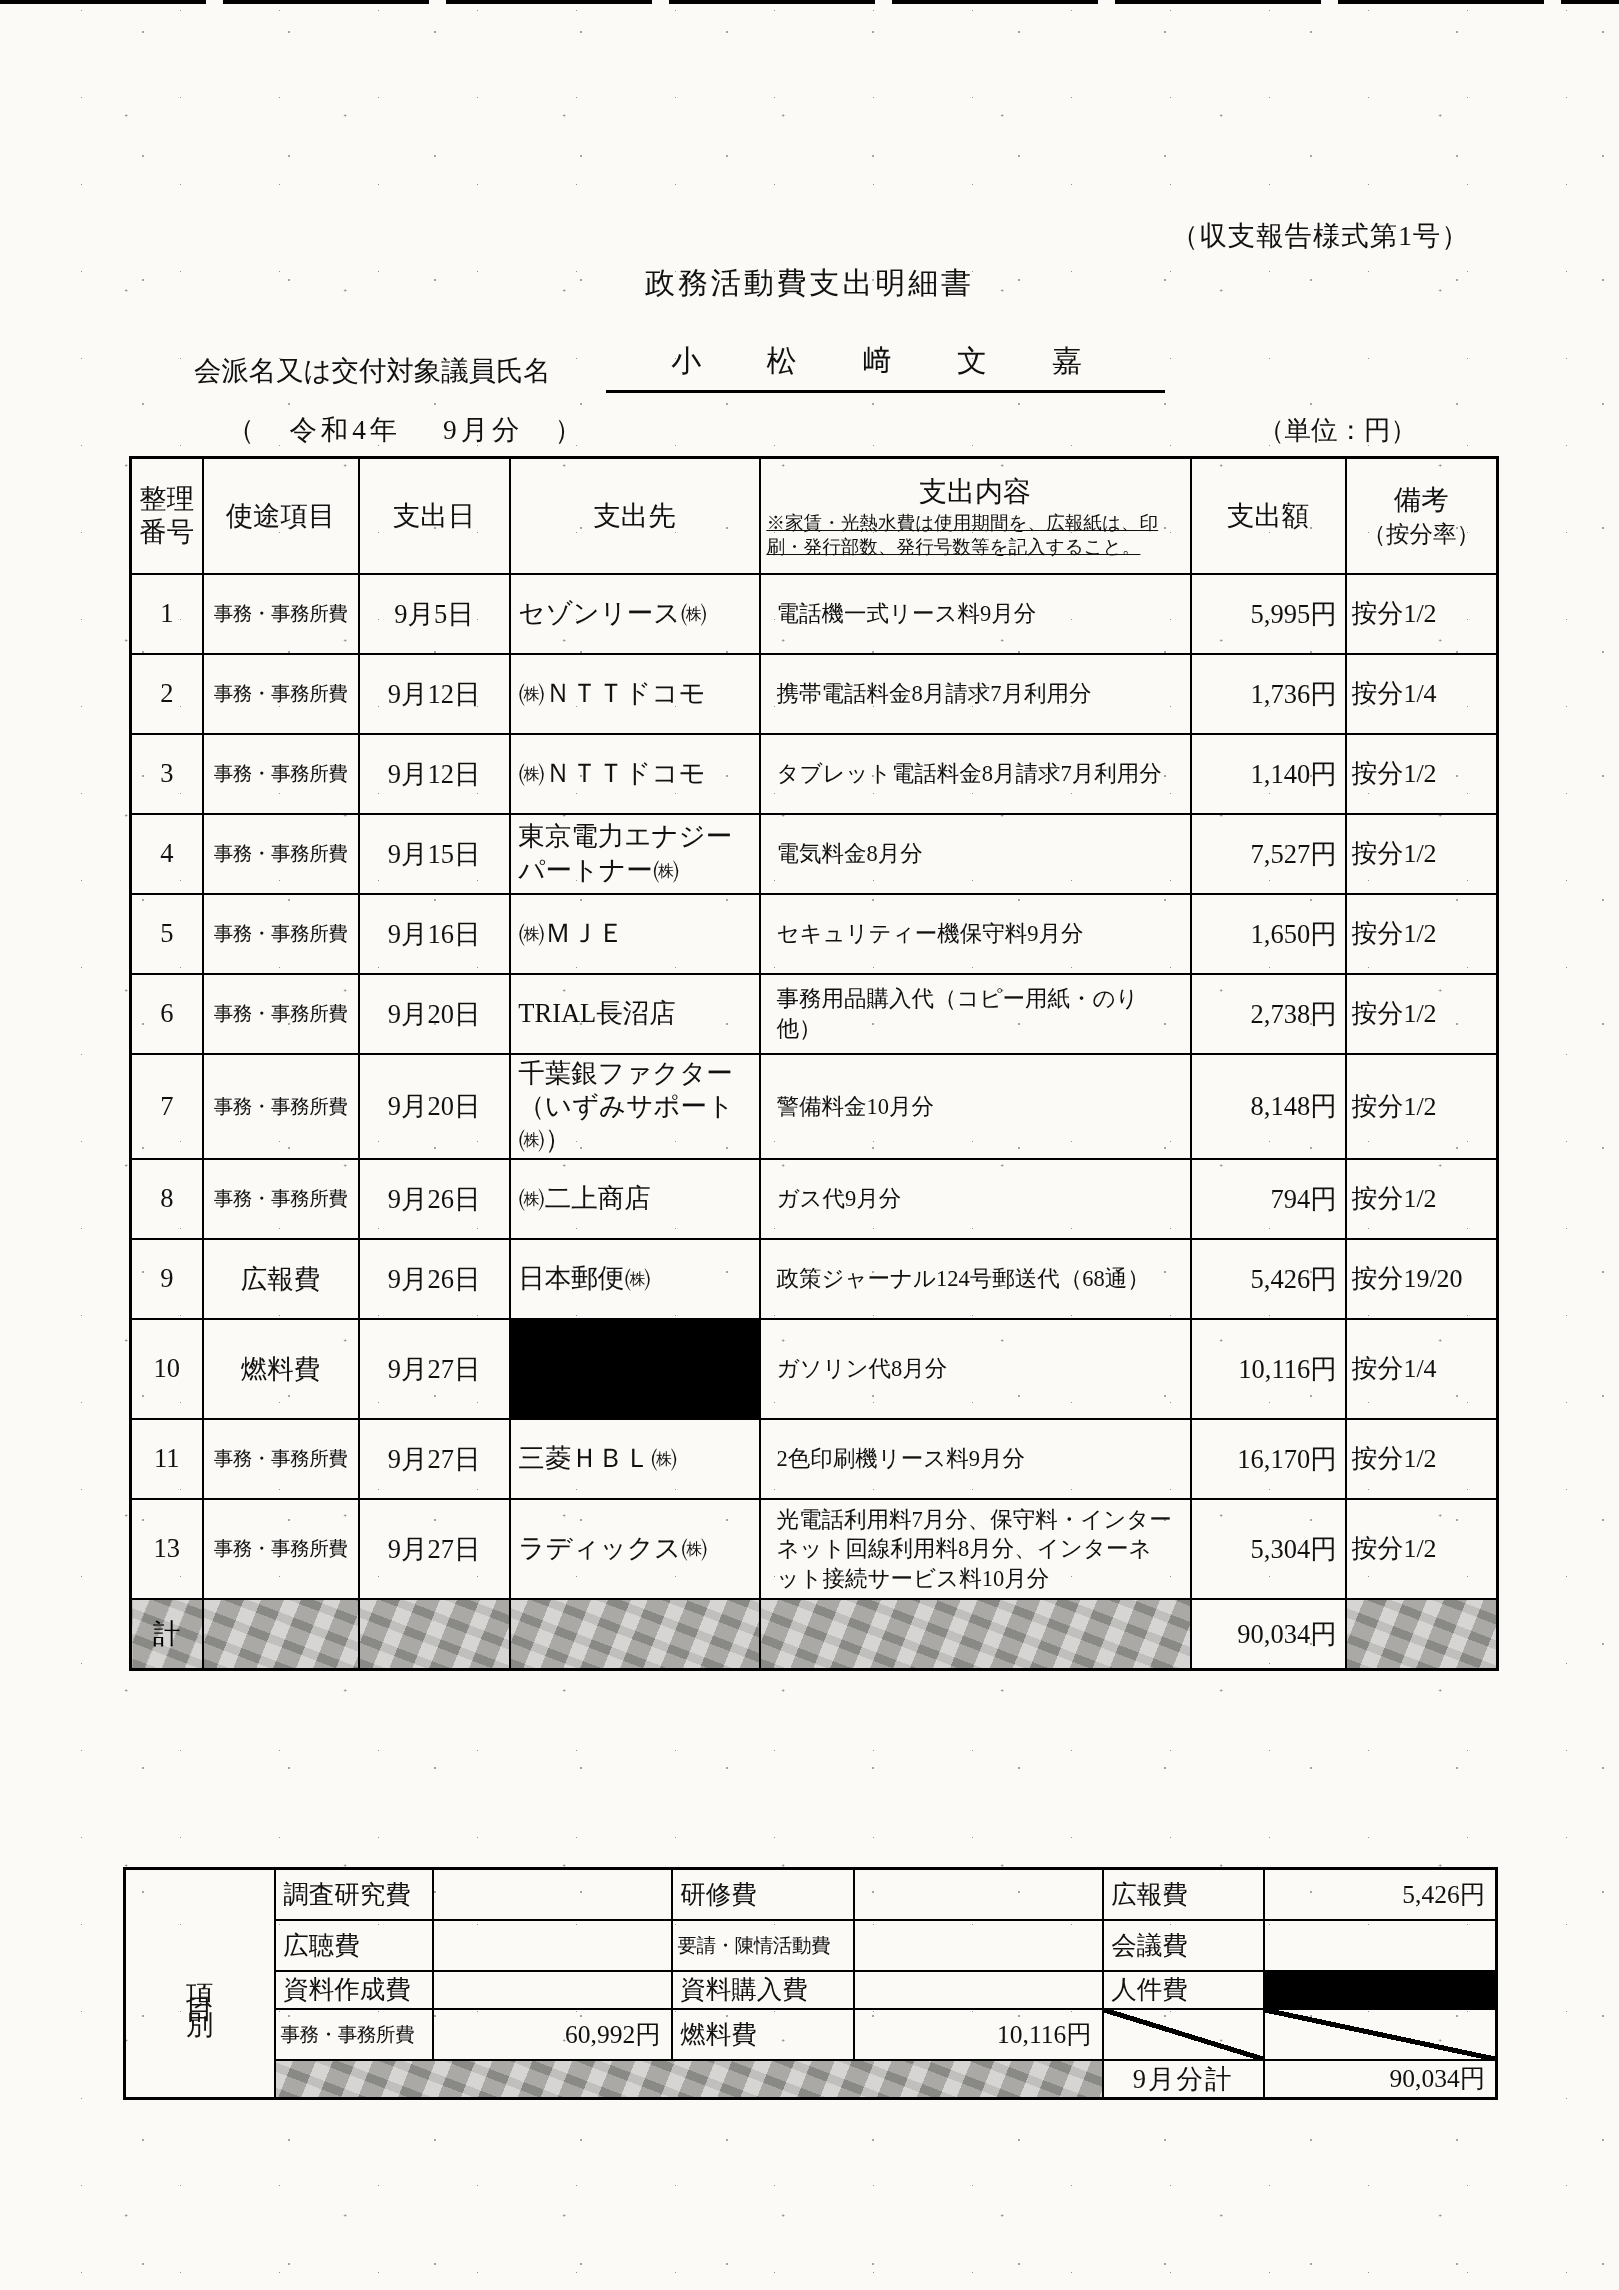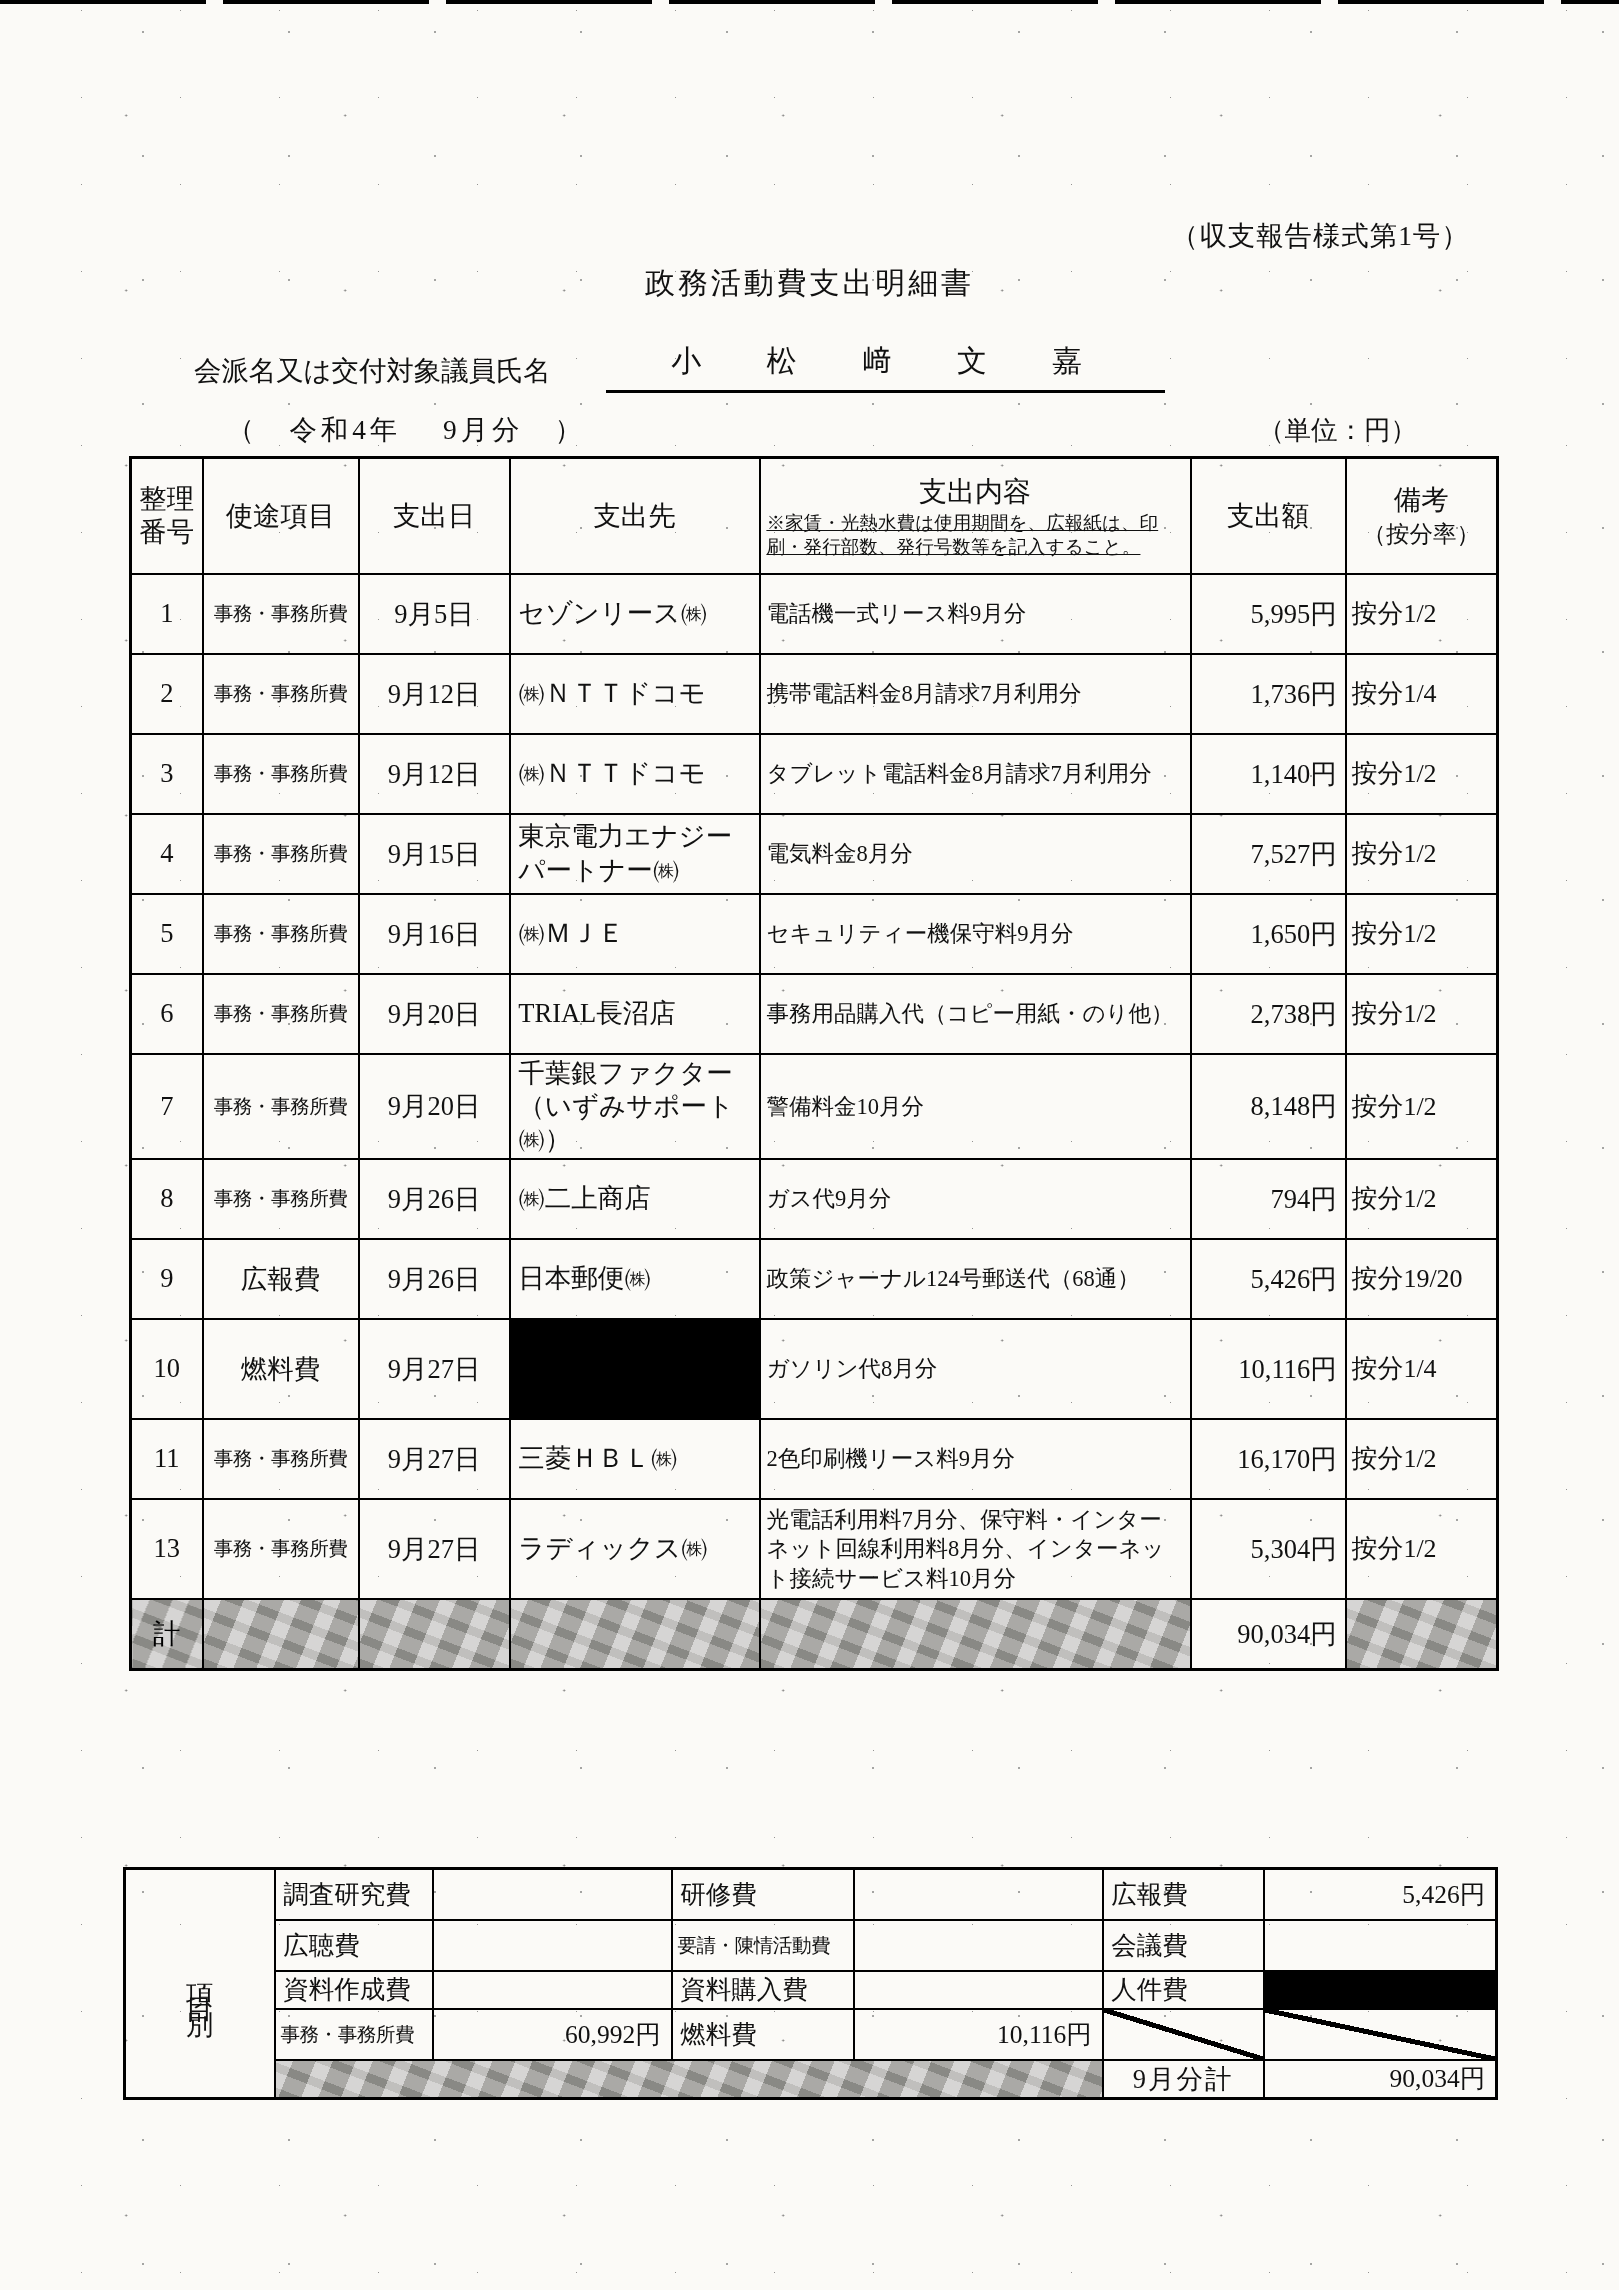--- a/index.html
+++ b/index.html
@@ -37,21 +37,21 @@
   .th-desc{padding:2px 5.9px;}
   .th-desc .t{font-size:28px;text-align:center;display:block;}
   .th-desc .n{font-size:18.6px;text-align:left;display:block;line-height:1.3;text-decoration:underline;}
   .th-note .s{display:block;font-size:23.5px;}
 
   .c-no{text-align:center;font-size:26.5px;}
   .c-cat{text-align:center;font-size:26.5px;}
   .c-cat.small{font-size:19.6px;letter-spacing:-0.5px;}
   .c-date{text-align:center;font-size:26.5px;}
   .c-payee{text-align:left;font-size:26.5px;padding:2px 3.9px 2px 7.8px;line-height:1.25;}
-  .c-desc{text-align:left;font-size:22.5px;padding:2px 6px;line-height:1.3;}
+  .c-desc{text-align:left;font-size:22.5px;padding:2px 16px;line-height:1.3;}
   .c-amt{text-align:right;font-size:26.5px;padding-right:7.8px;}
   .c-ratio{text-align:left;font-size:26px;padding-left:4.9px;}
   .blackout{background:#000;}
   .shade{
     background-color:#aaa9a5;
     background-image:
       repeating-linear-gradient(112deg, rgba(255,255,255,.38) 0 15.7px, rgba(0,0,0,.10) 15.7px 37px),
       repeating-linear-gradient(21deg, rgba(0,0,0,.10) 0 8.8px, rgba(255,255,255,.22) 8.8px 23.5px);
   }
   .total-label{text-align:center;font-size:27.4px;color:#000;}

